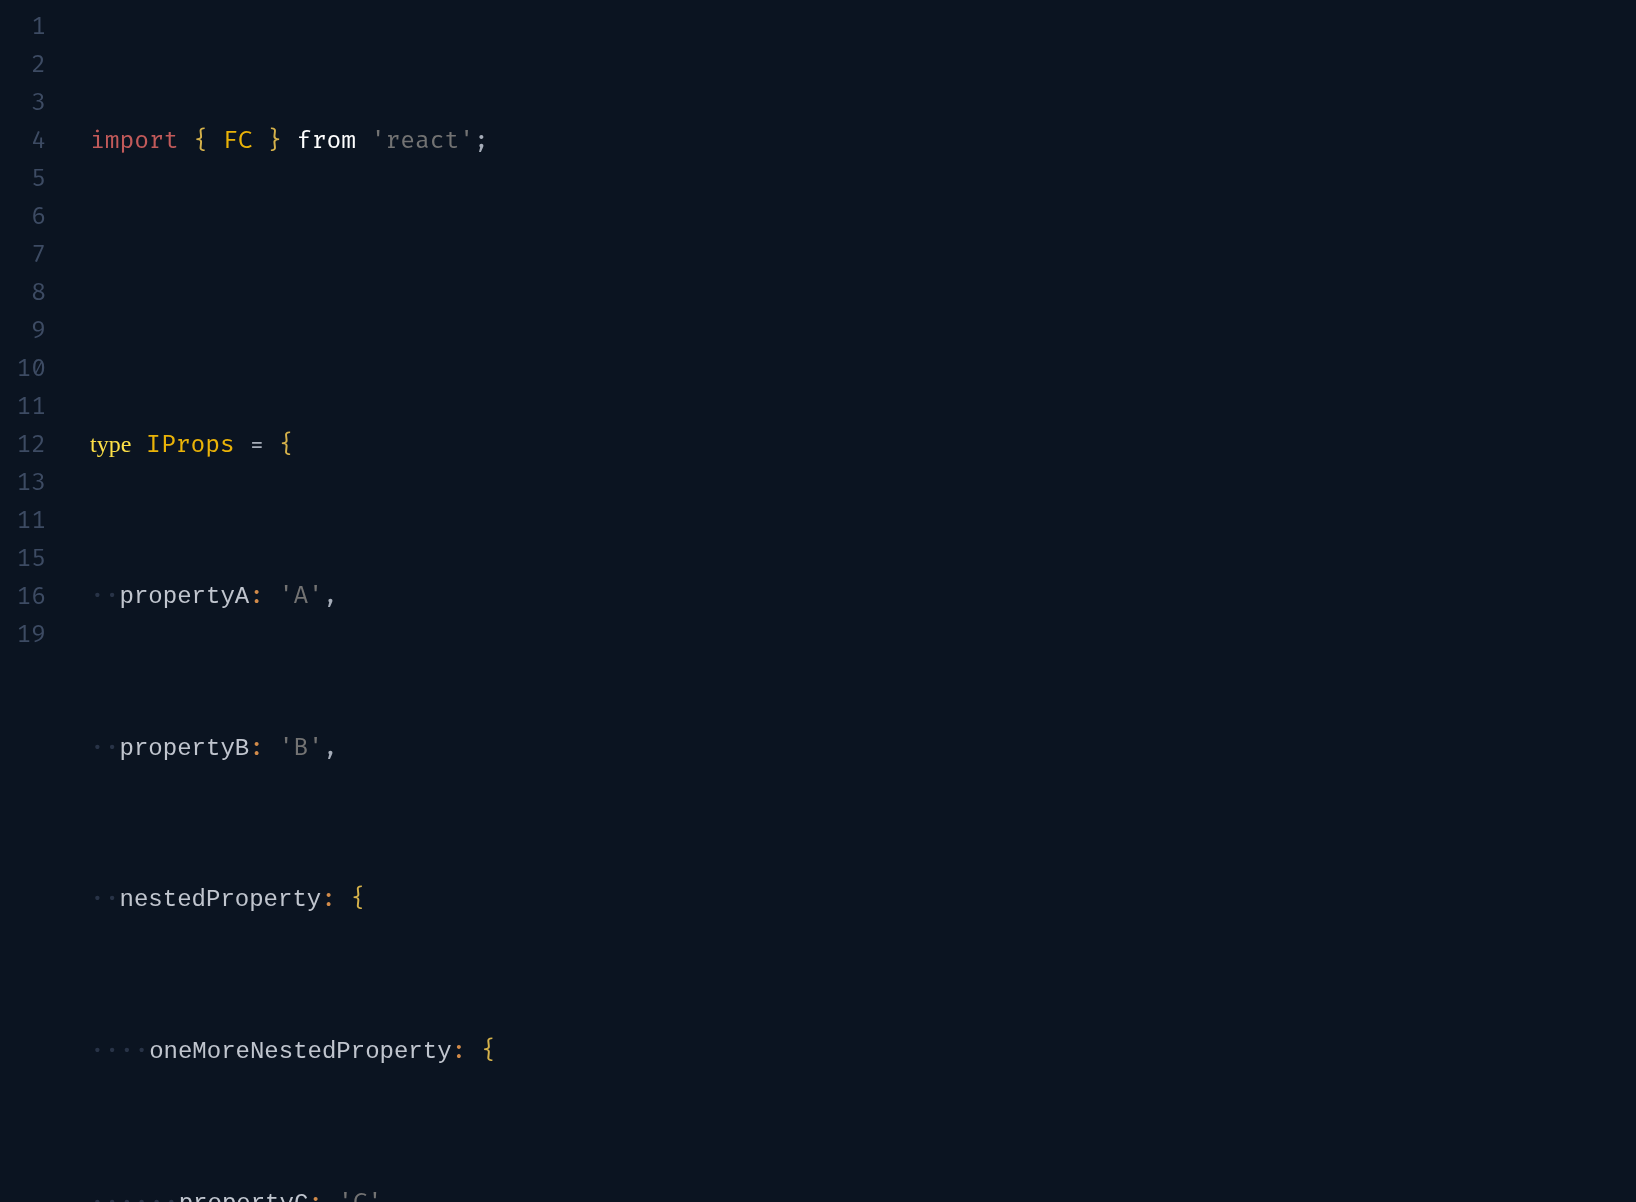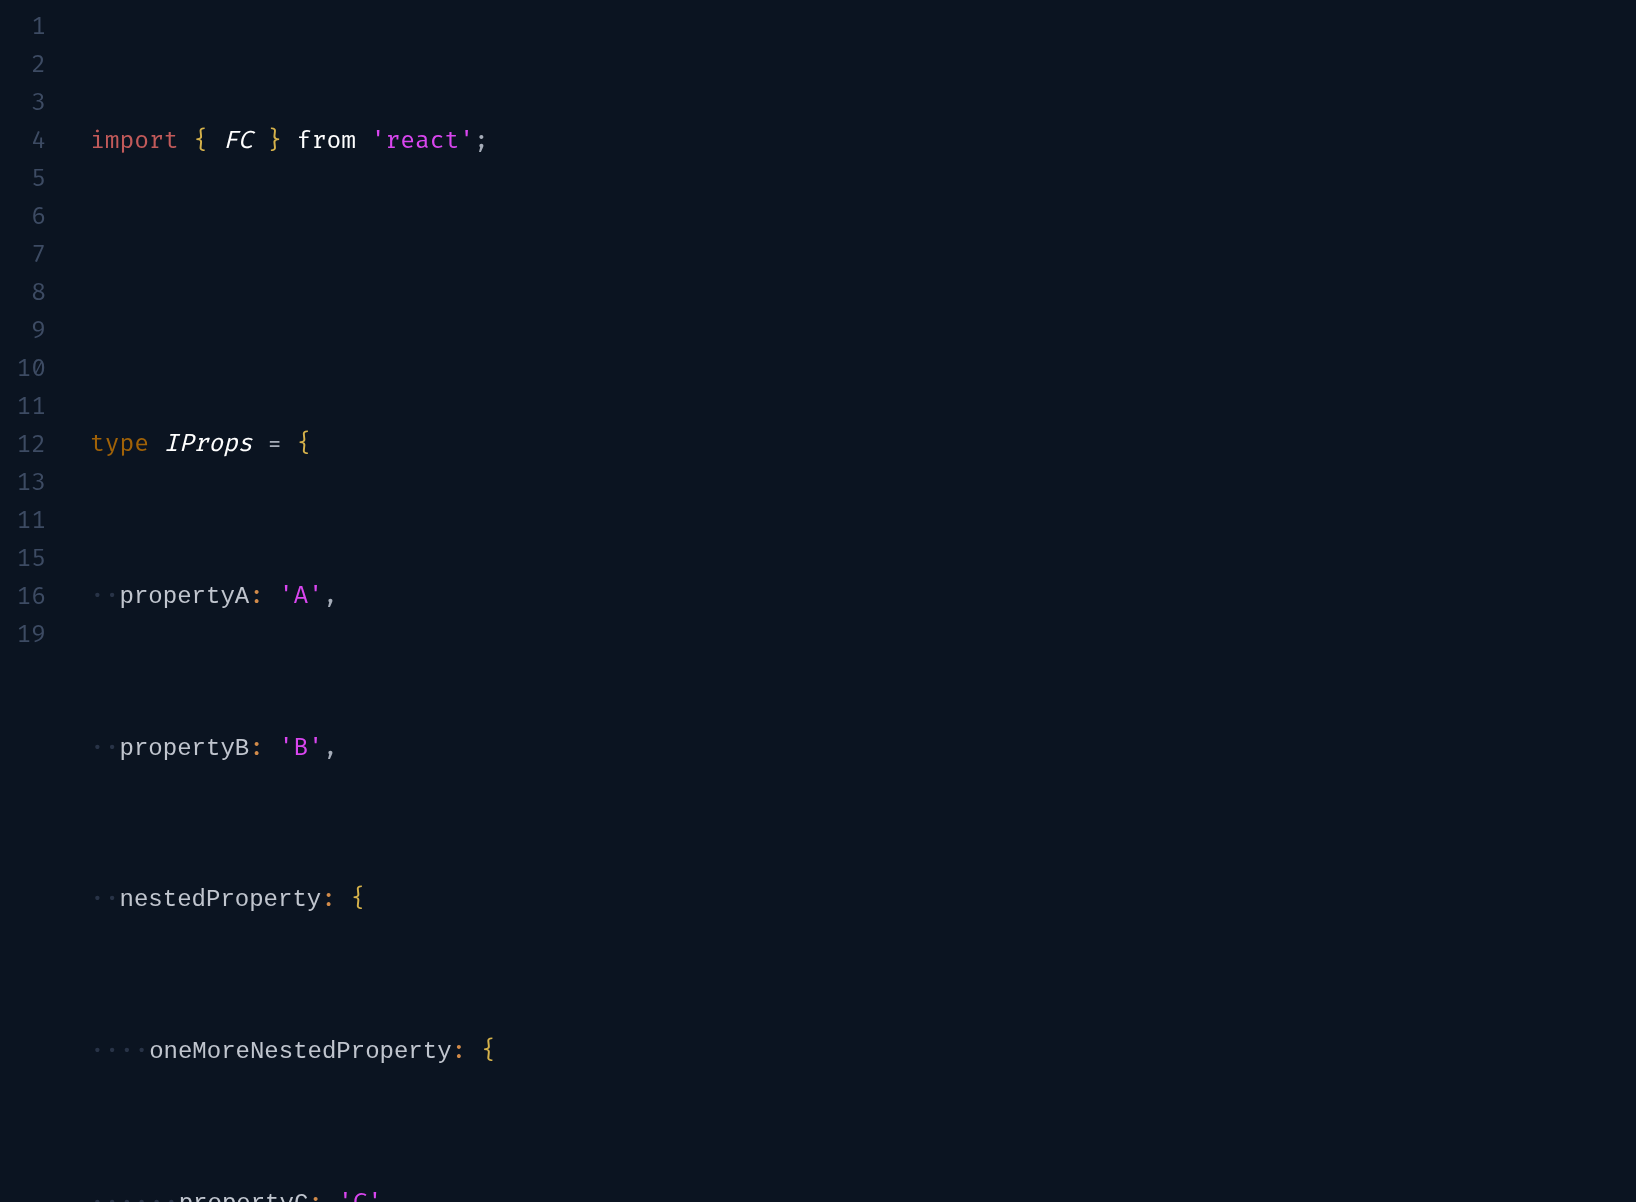--- a/index.html
+++ b/index.html
@@ -38,24 +38,24 @@
     white-space: pre;
   }
   .code .row {
     height: 38px;
     line-height: 38px;
   }
 
   
   .tok-kw-import   { color: #c25a5a; }     
   .tok-kw-from     { color: #ffffff; }     
-  .tok-kw-type     { color: #a16207; }     
+  .tok-kw-type     { color: #fde047; font-family: Liberation Serif, serif; }     
   .tok-brace       { color: #d6b24b; }     
-  .tok-type        { color: #ffffff; font-style: italic; }     
-  .tok-string      { color: #d946ef; margin-top: 30px; }     
+  .tok-type        { color: #eab308; }     
+  .tok-string      { color: #737373; margin-top: 30px; }     
   .tok-punc        { color: #a6adb9; }
   .tok-colon-prop  { color: #d28b4a; }     
   .tok-prop        { color: #c0c5ce; font-family: Liberation Mono, monospace; }
   .ws-dot          { color: #283347; }
 </style>
 </head>
 <body>
 
 <div class="editor">
   <div class="gutter">

